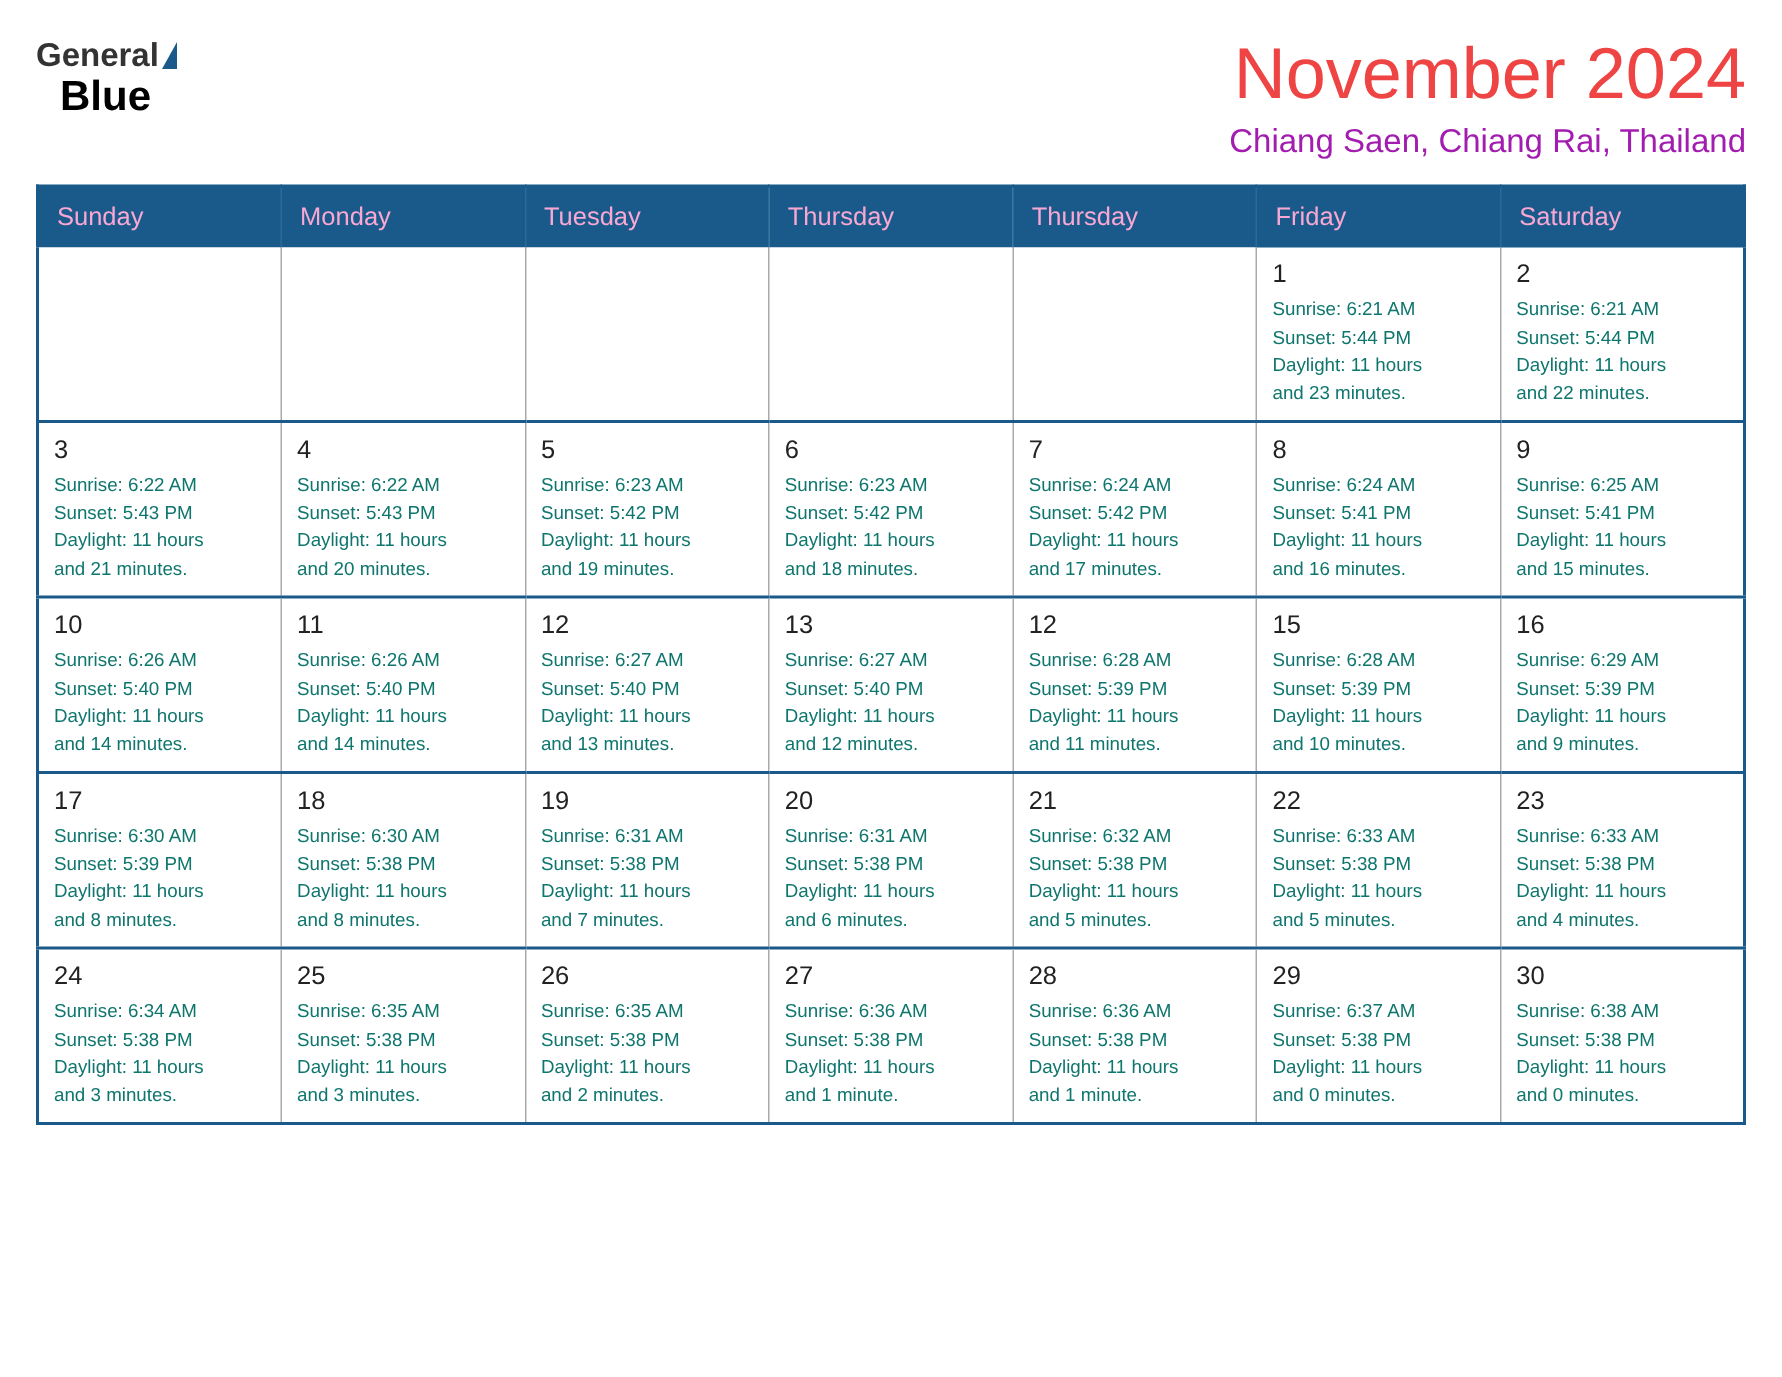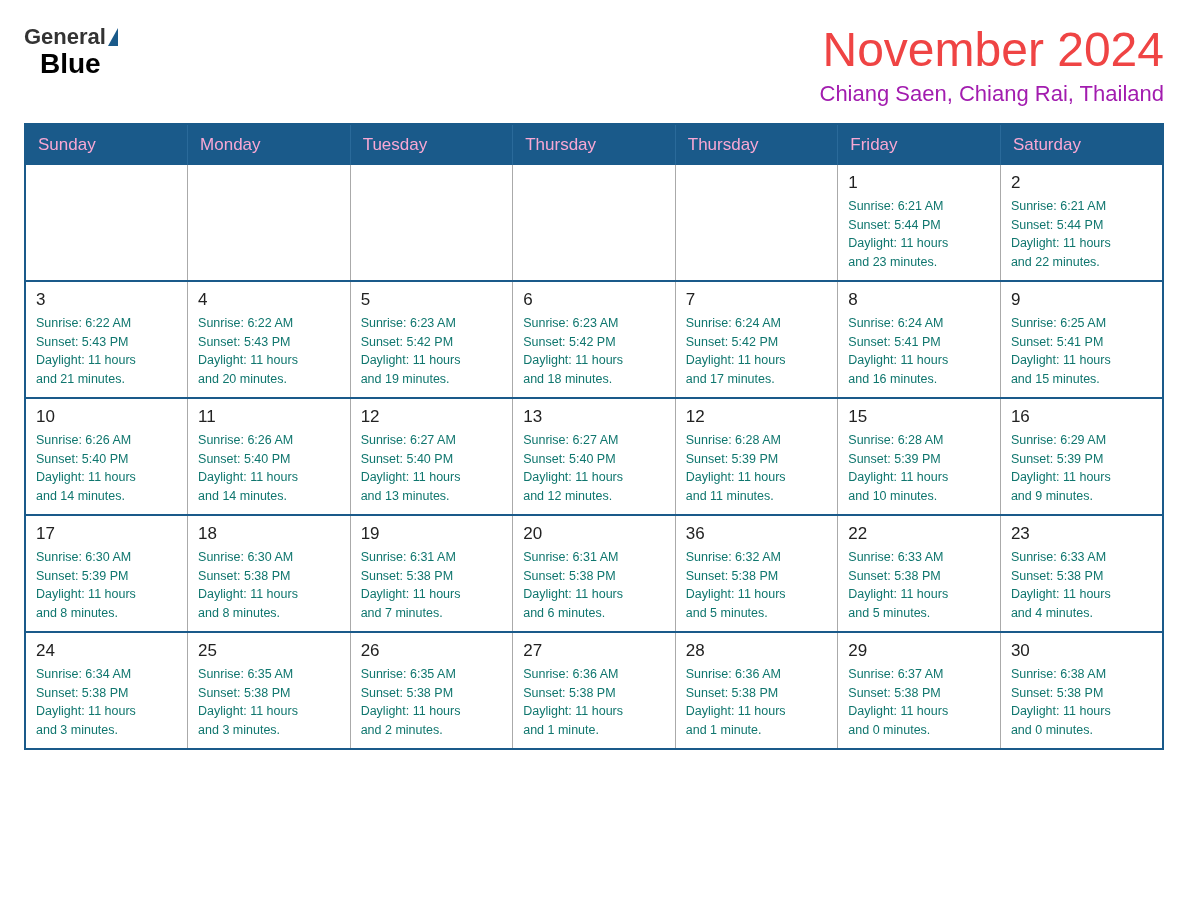--- a/index.html
+++ b/index.html
@@ -280,21 +280,21 @@
 and 7 minutes.</div>
         </td>
         <td>
           <span class="day-number">20</span>
           <div class="day-info" style="white-space: pre-line;">Sunrise: 6:31 AM
 Sunset: 5:38 PM
 Daylight: 11 hours
 and 6 minutes.</div>
         </td>
         <td>
-          <span class="day-number">36</span>
+          <span class="day-number">21</span>
           <div class="day-info" style="white-space: pre-line;">Sunrise: 6:32 AM
 Sunset: 5:38 PM
 Daylight: 11 hours
 and 5 minutes.</div>
         </td>
         <td>
           <span class="day-number">22</span>
           <div class="day-info" style="white-space: pre-line;">Sunrise: 6:33 AM
 Sunset: 5:38 PM
 Daylight: 11 hours

